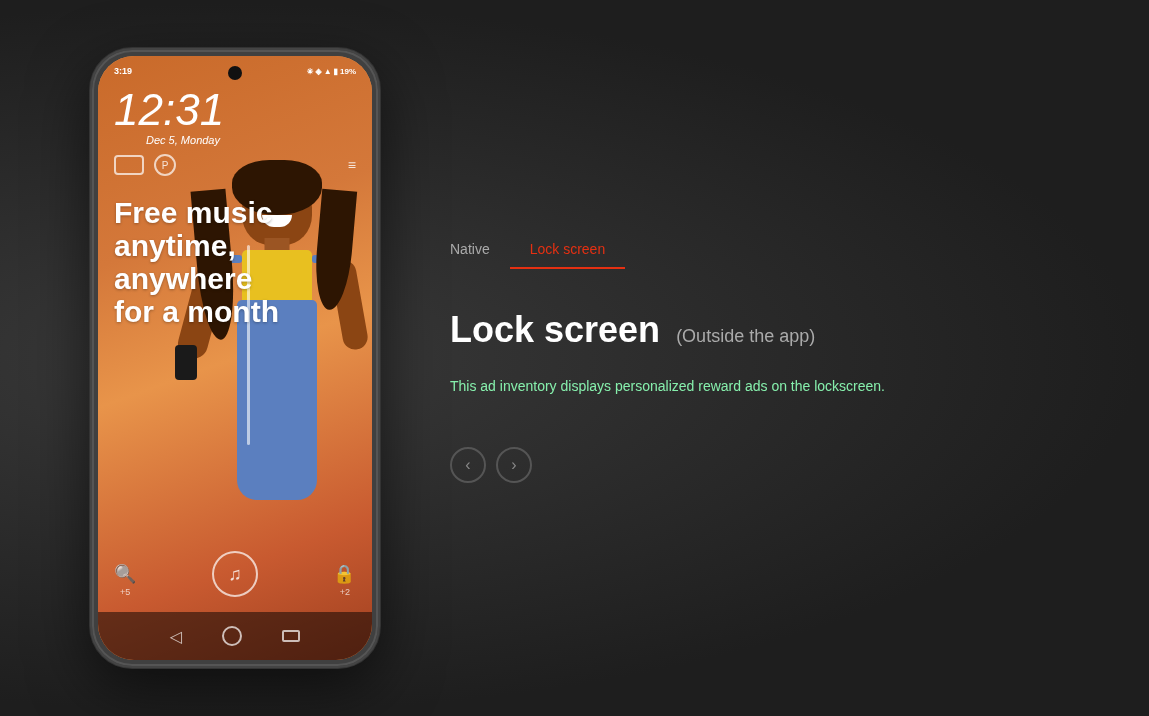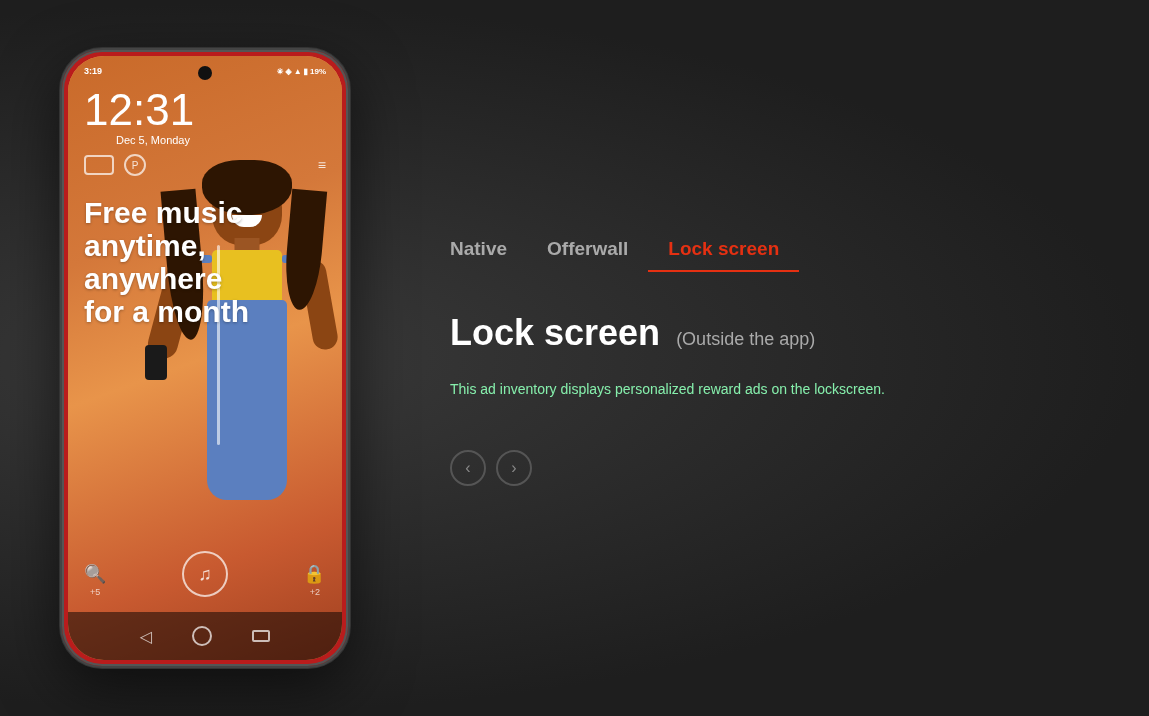--- a/index.html
+++ b/index.html
@@ -29,26 +29,27 @@
       width: 290px;
       height: 620px;
       flex-shrink: 0;
       position: relative;
       margin-right: 80px;
     }
 
     .phone-frame {
       width: 290px;
       height: 620px;
-      background: #b91c1c;
+      background: #404040;
       border-radius: 42px;
       border: 2px solid #444;
       position: relative;
       overflow: hidden;
       box-shadow: 0 0 0 1px #333, inset 0 0 0 2px #555, 0 20px 60px rgba(0,0,0,0.6);
+      margin-left: 30px;
     }
 
     .phone-screen {
       position: absolute;
       top: 6px;
       left: 6px;
       right: 6px;
       bottom: 6px;
       border-radius: 36px;
       overflow: hidden;
@@ -82,20 +83,21 @@
     .status-icons {
       display: flex;
       align-items: center;
       gap: 2px;
       font-size: 8px;
     }
 
     .phone-time-widget {
       padding: 8px 16px 4px;
       color: #fff;
+      font-style: italic;
     }
 
     .phone-time-widget .big-time {
       font-size: 44px;
       font-weight: 300;
       line-height: 1;
     }
 
     .phone-time-widget .date {
       font-size: 11px;
@@ -158,22 +160,22 @@
       display: flex;
       gap: 0;
       margin-bottom: 40px;
       border-bottom: none;
       align-items: flex-end;
     }
 
     .tab-item {
       padding: 8px 20px 12px;
       cursor: pointer;
-      font-size: 19px;
-      font-weight: 700;
+      font-size: 14px;
+      font-weight: 400;
       color: #aaa;
       position: relative;
       white-space: nowrap;
       transition: color 0.2s;
     }
 
     .tab-item:first-child {
       padding-left: 0;
     }
 
@@ -335,21 +337,20 @@
         </div>
 
       </div>
     </div>
   </div>
 
   <div class="content-panel">
 
     <nav class="tabs-nav">
       <div class="tab-item">Native</div>
-      <div class="tab-item">Offerwall</div>
       <div class="tab-item active">Lock screen</div>
     </nav>
 
     <div class="section-title">
       <h1>Lock screen</h1>
       <span class="section-subtitle">(Outside the app)</span>
     </div>
 
     <p class="section-desc">This ad inventory displays personalized reward ads on the lockscreen.</p>
 

